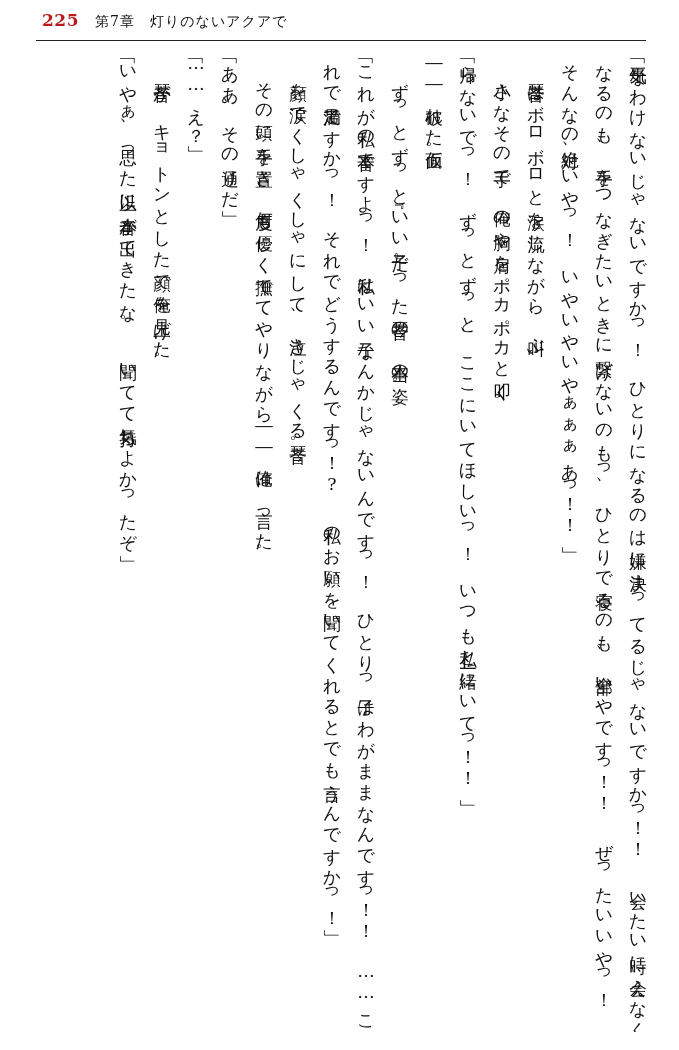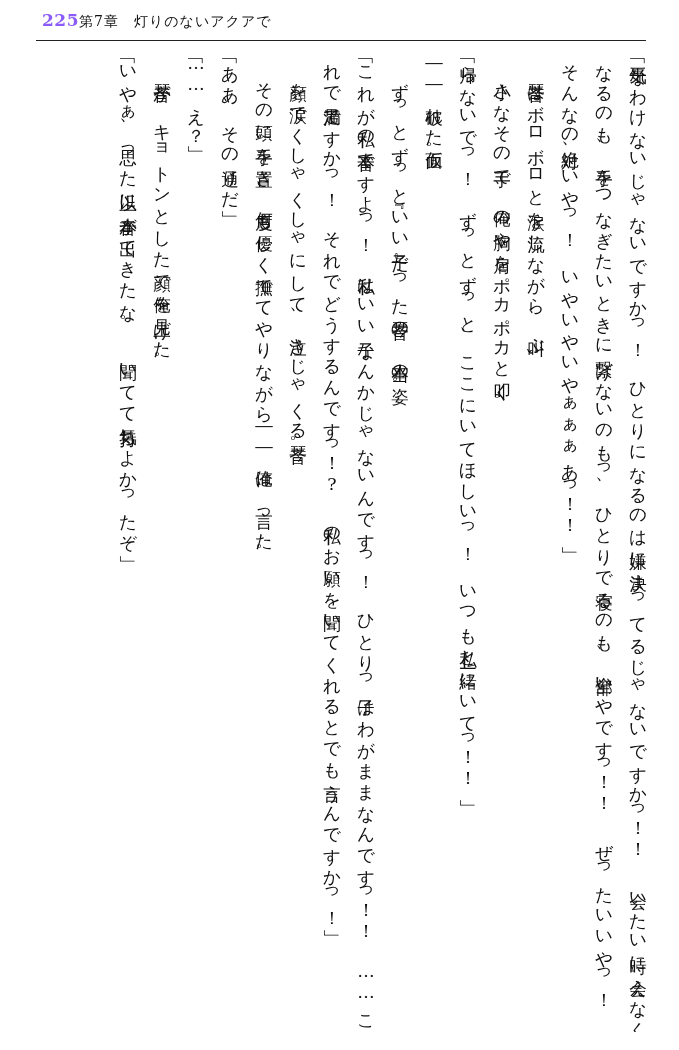--- a/index.html
+++ b/index.html
@@ -29,24 +29,25 @@
     height: 30px;
     display: flex;
     align-items: baseline;
     padding-left: 42px;
     box-sizing: border-box;
   }
   .header .page-number {
     font-size: 17px;
     font-weight: bold;
     letter-spacing: 0.5px;
-    color: #8b5cf6;
+    color: #b91c1c;
   }
   .header .chapter-title {
     font-size: 14px;
+    margin-left: 16px;
     color: #111;
     letter-spacing: 1px;
   }
   .rule {
     position: absolute;
     top: 40px;
     left: 36px;
     width: 610px;
     height: 1px;
     background: #222;

